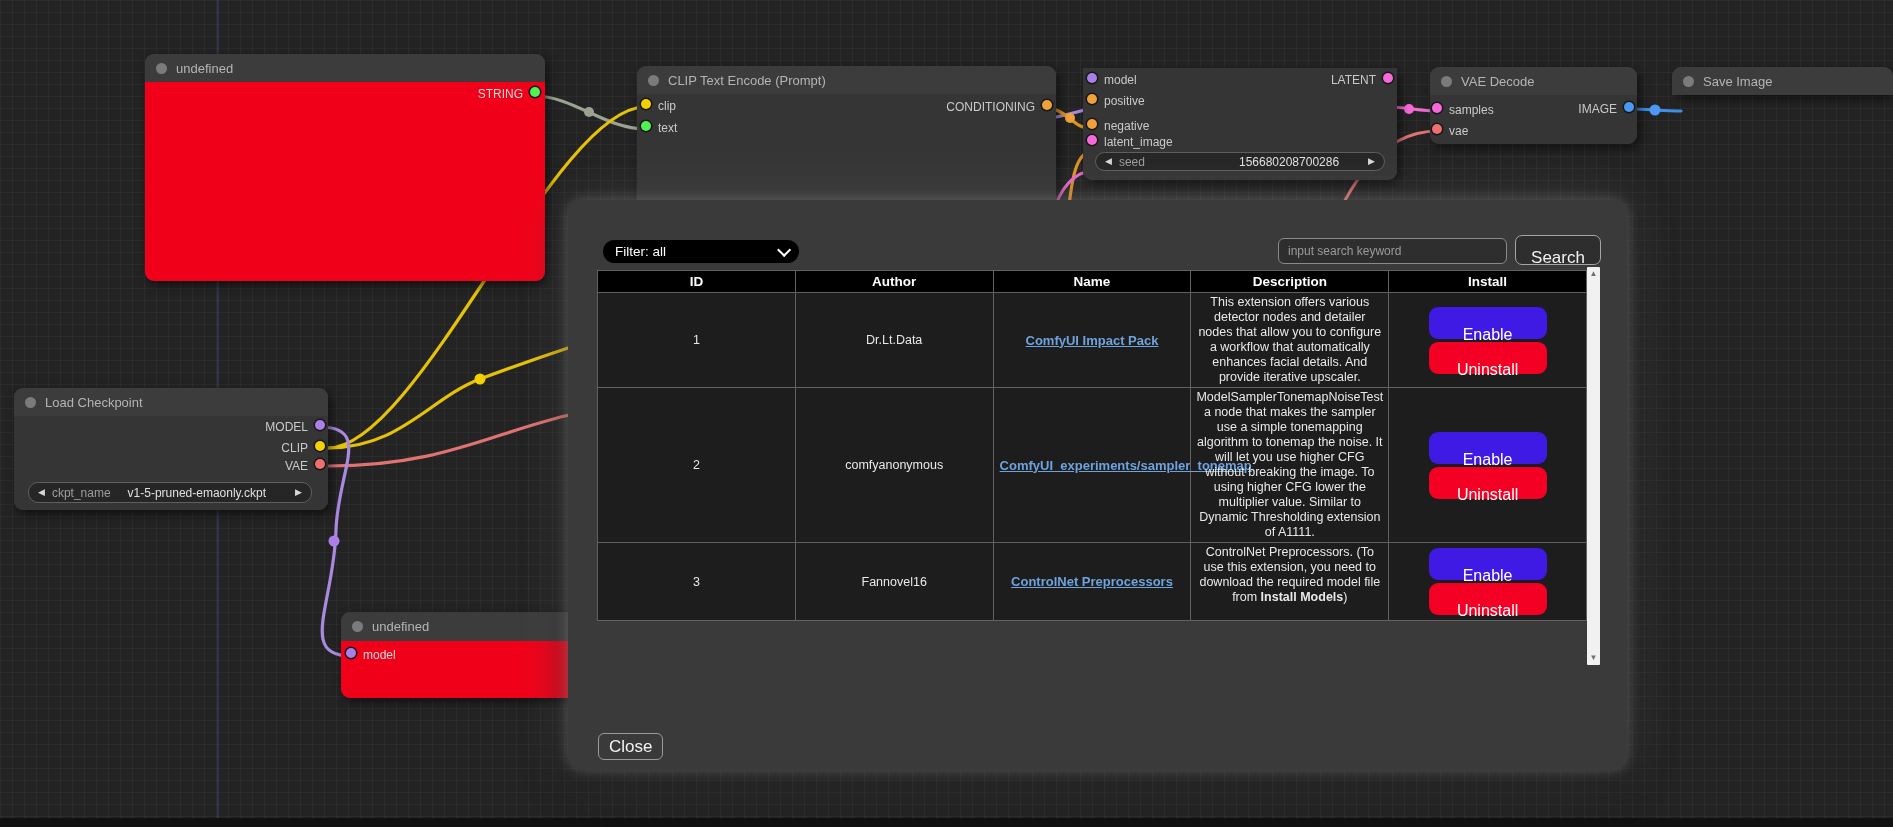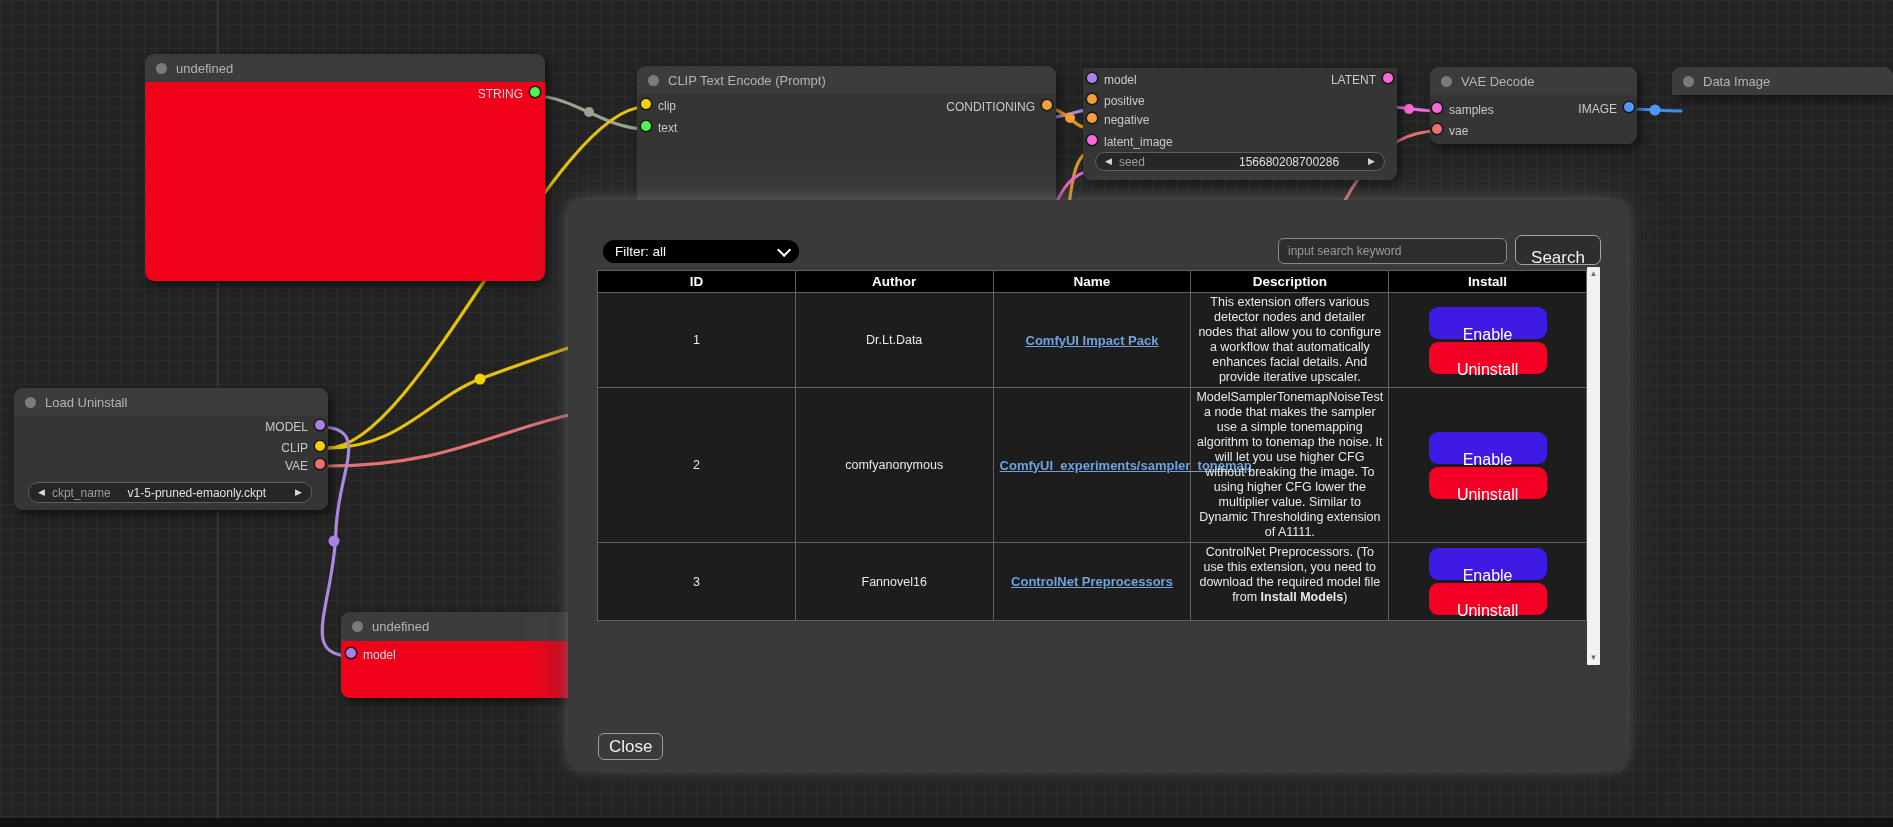--- a/index.html
+++ b/index.html
@@ -149,21 +149,21 @@
   <div class="node" style="left:1083px;top:68px;width:314px;">
     <div class="node-body" style="height:112px;">
       <div class="slot" style="left:4px;top:5px;">
         <span class="dot" style="background:#ab7fe8;"></span>
         <span>model</span>
       </div>
       <div class="slot" style="left:4px;top:26px;">
         <span class="dot" style="background:#efa13a;"></span>
         <span>positive</span>
       </div>
-      <div class="slot" style="left:4px;top:45px;">
+      <div class="slot" style="left:4px;top:51px;">
         <span class="dot" style="background:#efa13a;"></span>
         <span>negative</span>
       </div>
       <div class="slot" style="left:4px;top:67px;">
         <span class="dot" style="background:#f868d8;"></span>
         <span>latent_image</span>
       </div>
       <div class="slot out" style="right:4px;top:5px;">
         <span>LATENT</span>
         <span class="dot" style="background:#f868d8;"></span>
@@ -194,28 +194,28 @@
       <div class="slot out" style="right:3px;top:7px;">
         <span>IMAGE</span>
         <span class="dot" style="background:#4b99f5;"></span>
       </div>
     </div>
   </div>
 
   <div class="node" style="left:1672px;top:67px;width:221px;">
     <div class="node-title">
       <span class="tdot"></span>
-      <span>Data Image</span>
+      <span>Save Image</span>
     </div>
   </div>
 
   <div class="node" style="left:14px;top:388px;width:314px;">
     <div class="node-title">
       <span class="tdot"></span>
-      <span>Load Uninstall</span>
+      <span>Load Checkpoint</span>
     </div>
     <div class="node-body" style="height:94px;">
       <div class="slot out" style="right:3px;top:4px;">
         <span>MODEL</span>
         <span class="dot" style="background:#ab7fe8;"></span>
       </div>
       <div class="slot out" style="right:3px;top:25px;">
         <span>CLIP</span>
         <span class="dot" style="background:#f5d000;"></span>
       </div>

